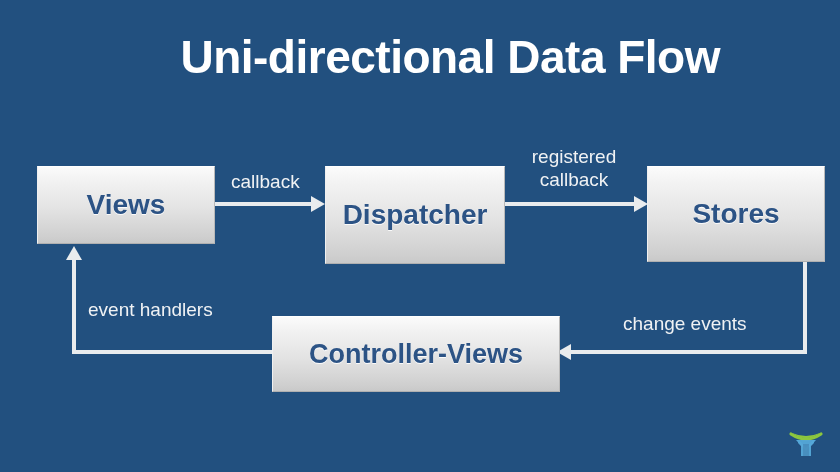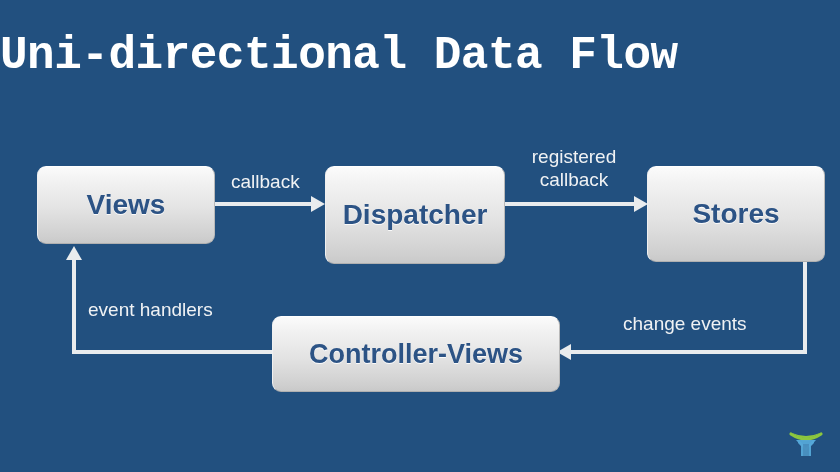--- a/index.html
+++ b/index.html
@@ -18,23 +18,23 @@
     height: 472px;
     background: #22507f;
     overflow: hidden;
   }
   
   #title {
     position: absolute;
     left: 0;
     top: 30px;
     width: 720px;
-    text-align: left;
+    text-align: right;
     color: #ffffff;
-    font-family: Liberation Mono, monospace;
+    font-family: Liberation Sans, sans-serif;
     font-weight: bold;
     font-size: 46px;
     letter-spacing: -0.5px;
     white-space: nowrap;
   }
   
   .node {
     position: absolute;
     background: linear-gradient(to bottom, #fbfbfb 0%, #f2f2f2 18%, #e3e3e3 55%, #cfcfcf 92%, #c9c9c9 100%);
     border-top: 1px solid #ffffff;
@@ -44,21 +44,20 @@
     box-sizing: border-box;
     display: flex;
     align-items: center;
     justify-content: center;
     color: #2c5385;
     font-family: "Liberation Sans", sans-serif;
     font-weight: bold;
     font-size: 28px;
     text-shadow: 0 1px 0 rgba(255,255,255,0.85);
     z-index: 5;
-    border-radius: 9px;
   }
   #node-views      { left: 37px;  top: 166px; width: 178px; height: 78px; }
   #node-dispatcher { left: 325px; top: 166px; width: 180px; height: 98px; }
   #node-stores     { left: 647px; top: 166px; width: 178px; height: 96px; }
   #node-controller { left: 272px; top: 316px; width: 288px; height: 76px; font-size: 27px; }
 
   
   .line {
     position: absolute;
     background: #e9ecee;

